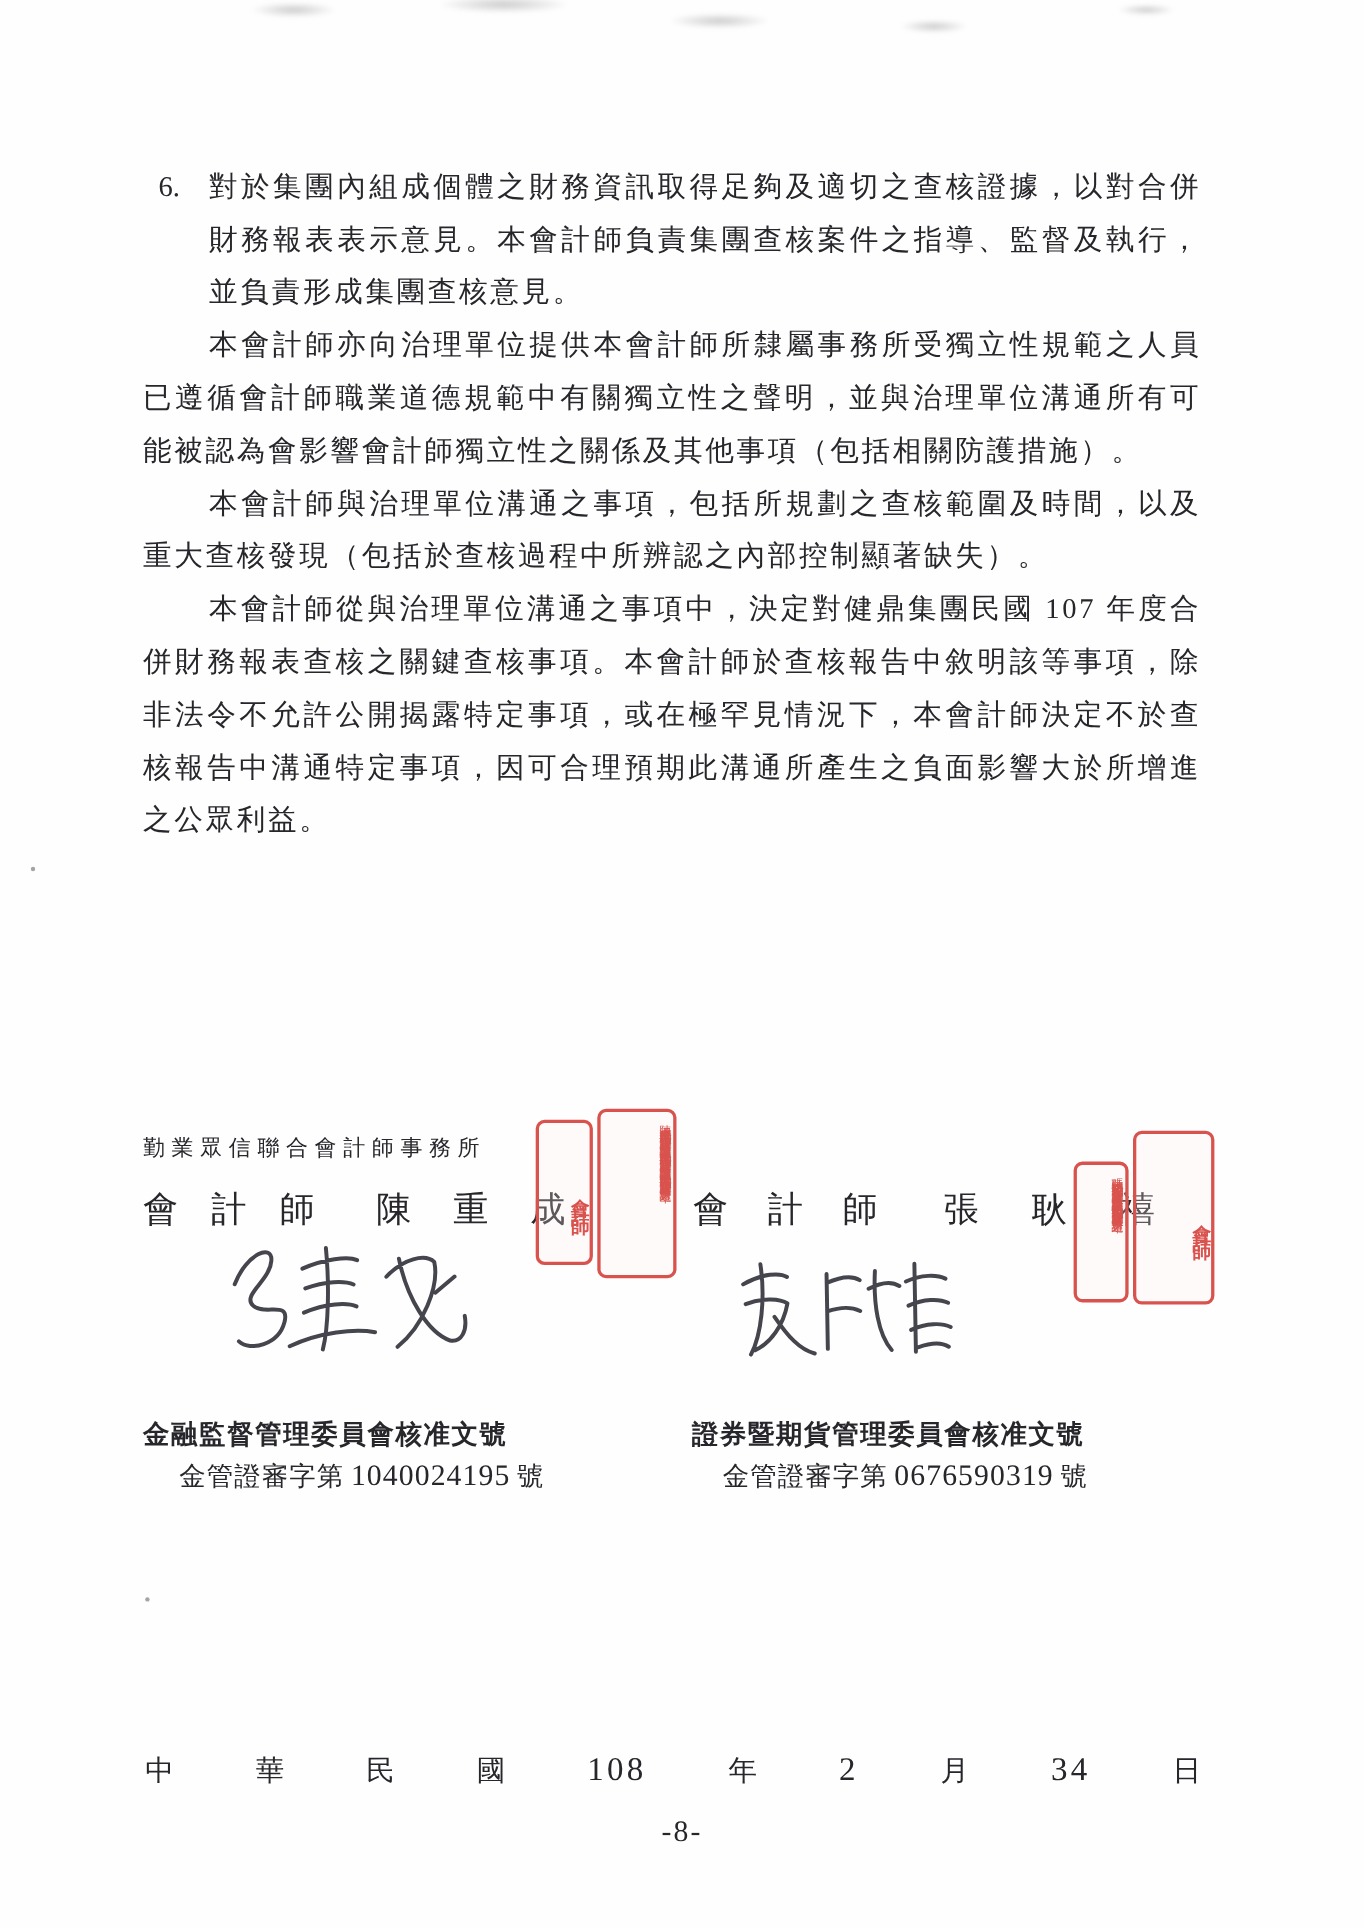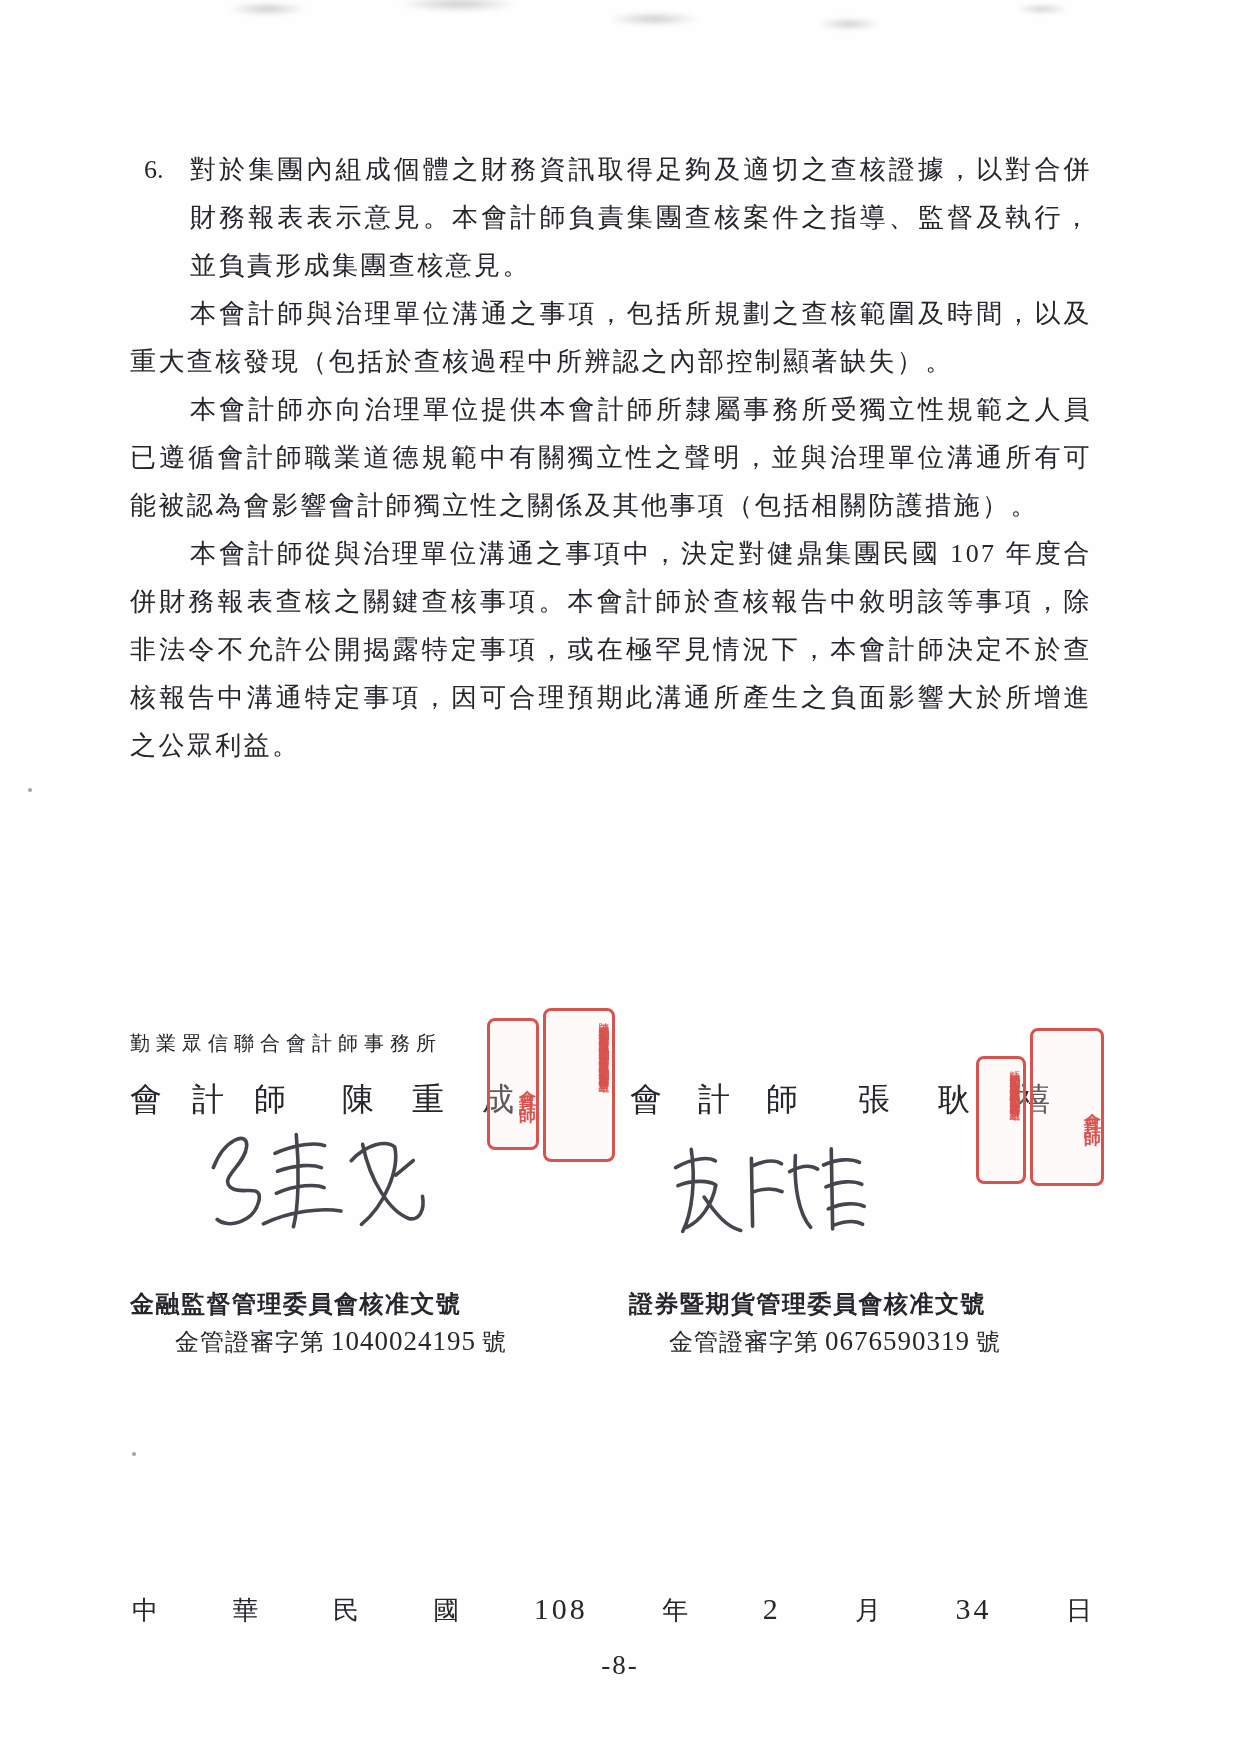--- a/index.html
+++ b/index.html
@@ -69,21 +69,21 @@
   .seal-right .st-b{left:54px;top:0;width:74px;height:158px;}
 
   
   .sig-svg{position:absolute;}
   .sig-svg-left{left:196px;top:1116px;transform:rotate(-2deg);}
   .sig-svg-right{left:664px;top:1134px;transform:rotate(-1deg);}
   .sig-svg path{stroke:#45454e;stroke-width:3.6;fill:none;stroke-linecap:round;stroke-linejoin:round;}
 
   
   .approval-title{position:absolute;font-size:24px;letter-spacing:1.5px;white-space:nowrap;font-weight:bold;}
-  .approval-number{position:absolute;font-size:24px;letter-spacing:1px;white-space:nowrap;margin-left:12px;}
+  .approval-number{position:absolute;font-size:24px;letter-spacing:1px;white-space:nowrap;}
   .approval-number .digits{font-size:27px;letter-spacing:1px;padding:0 6px;}
   .fsc-title{left:130px;top:1288px;text-align:center;}
   .fsc-number{left:163px;top:1326px;}
   .sfc-title{left:629px;top:1288px;}
   .sfc-number{left:657px;top:1326px;}
 
   
   .date-line{
     position:absolute;left:132px;top:1592px;width:960px;
     display:flex;justify-content:space-between;align-items:baseline;
@@ -106,22 +106,22 @@
   <div class="smudge" style="left:818px;top:18px;width:62px;height:12px;"></div>
   <div class="smudge" style="left:1016px;top:4px;width:52px;height:10px;"></div>
   <div class="speck" style="left:28px;top:788px;"></div>
   <div class="speck" style="left:132px;top:1452px;"></div>
 
   <div class="body-copy">
     <div class="item6">
       <span class="item-num">6.</span>
       <p>對於集團內組成個體之財務資訊取得足夠及適切之查核證據，以對合併財務報表表示意見。本會計師負責集團查核案件之指導、監督及執行，並負責形成集團查核意見。</p>
     </div>
+    <p class="para">本會計師亦向治理單位提供本會計師所隸屬事務所受獨立性規範之人員已遵循會計師職業道德規範中有關獨立性之聲明，並與治理單位溝通所有可能被認為會影響會計師獨立性之關係及其他事項（包括相關防護措施）。</p>
     <p class="para">本會計師與治理單位溝通之事項，包括所規劃之查核範圍及時間，以及重大查核發現（包括於查核過程中所辨認之內部控制顯著缺失）。</p>
-    <p class="para">本會計師亦向治理單位提供本會計師所隸屬事務所受獨立性規範之人員已遵循會計師職業道德規範中有關獨立性之聲明，並與治理單位溝通所有可能被認為會影響會計師獨立性之關係及其他事項（包括相關防護措施）。</p>
     <p class="para">本會計師從與治理單位溝通之事項中，決定對健鼎集團民國 107 年度合併財務報表查核之關鍵查核事項。本會計師於查核報告中敘明該等事項，除非法令不允許公開揭露特定事項，或在極罕見情況下，本會計師決定不於查核報告中溝通特定事項，因可合理預期此溝通所產生之負面影響大於所增進之公眾利益。</p>
   </div>
 
   <div class="firm-name">勤業眾信聯合會計師事務所</div>
 
   <div class="name-row name-row-left">
     <span class="title">會計師</span><span class="pname">陳重成</span>
   </div>
 
   <div class="name-row name-row-right">

